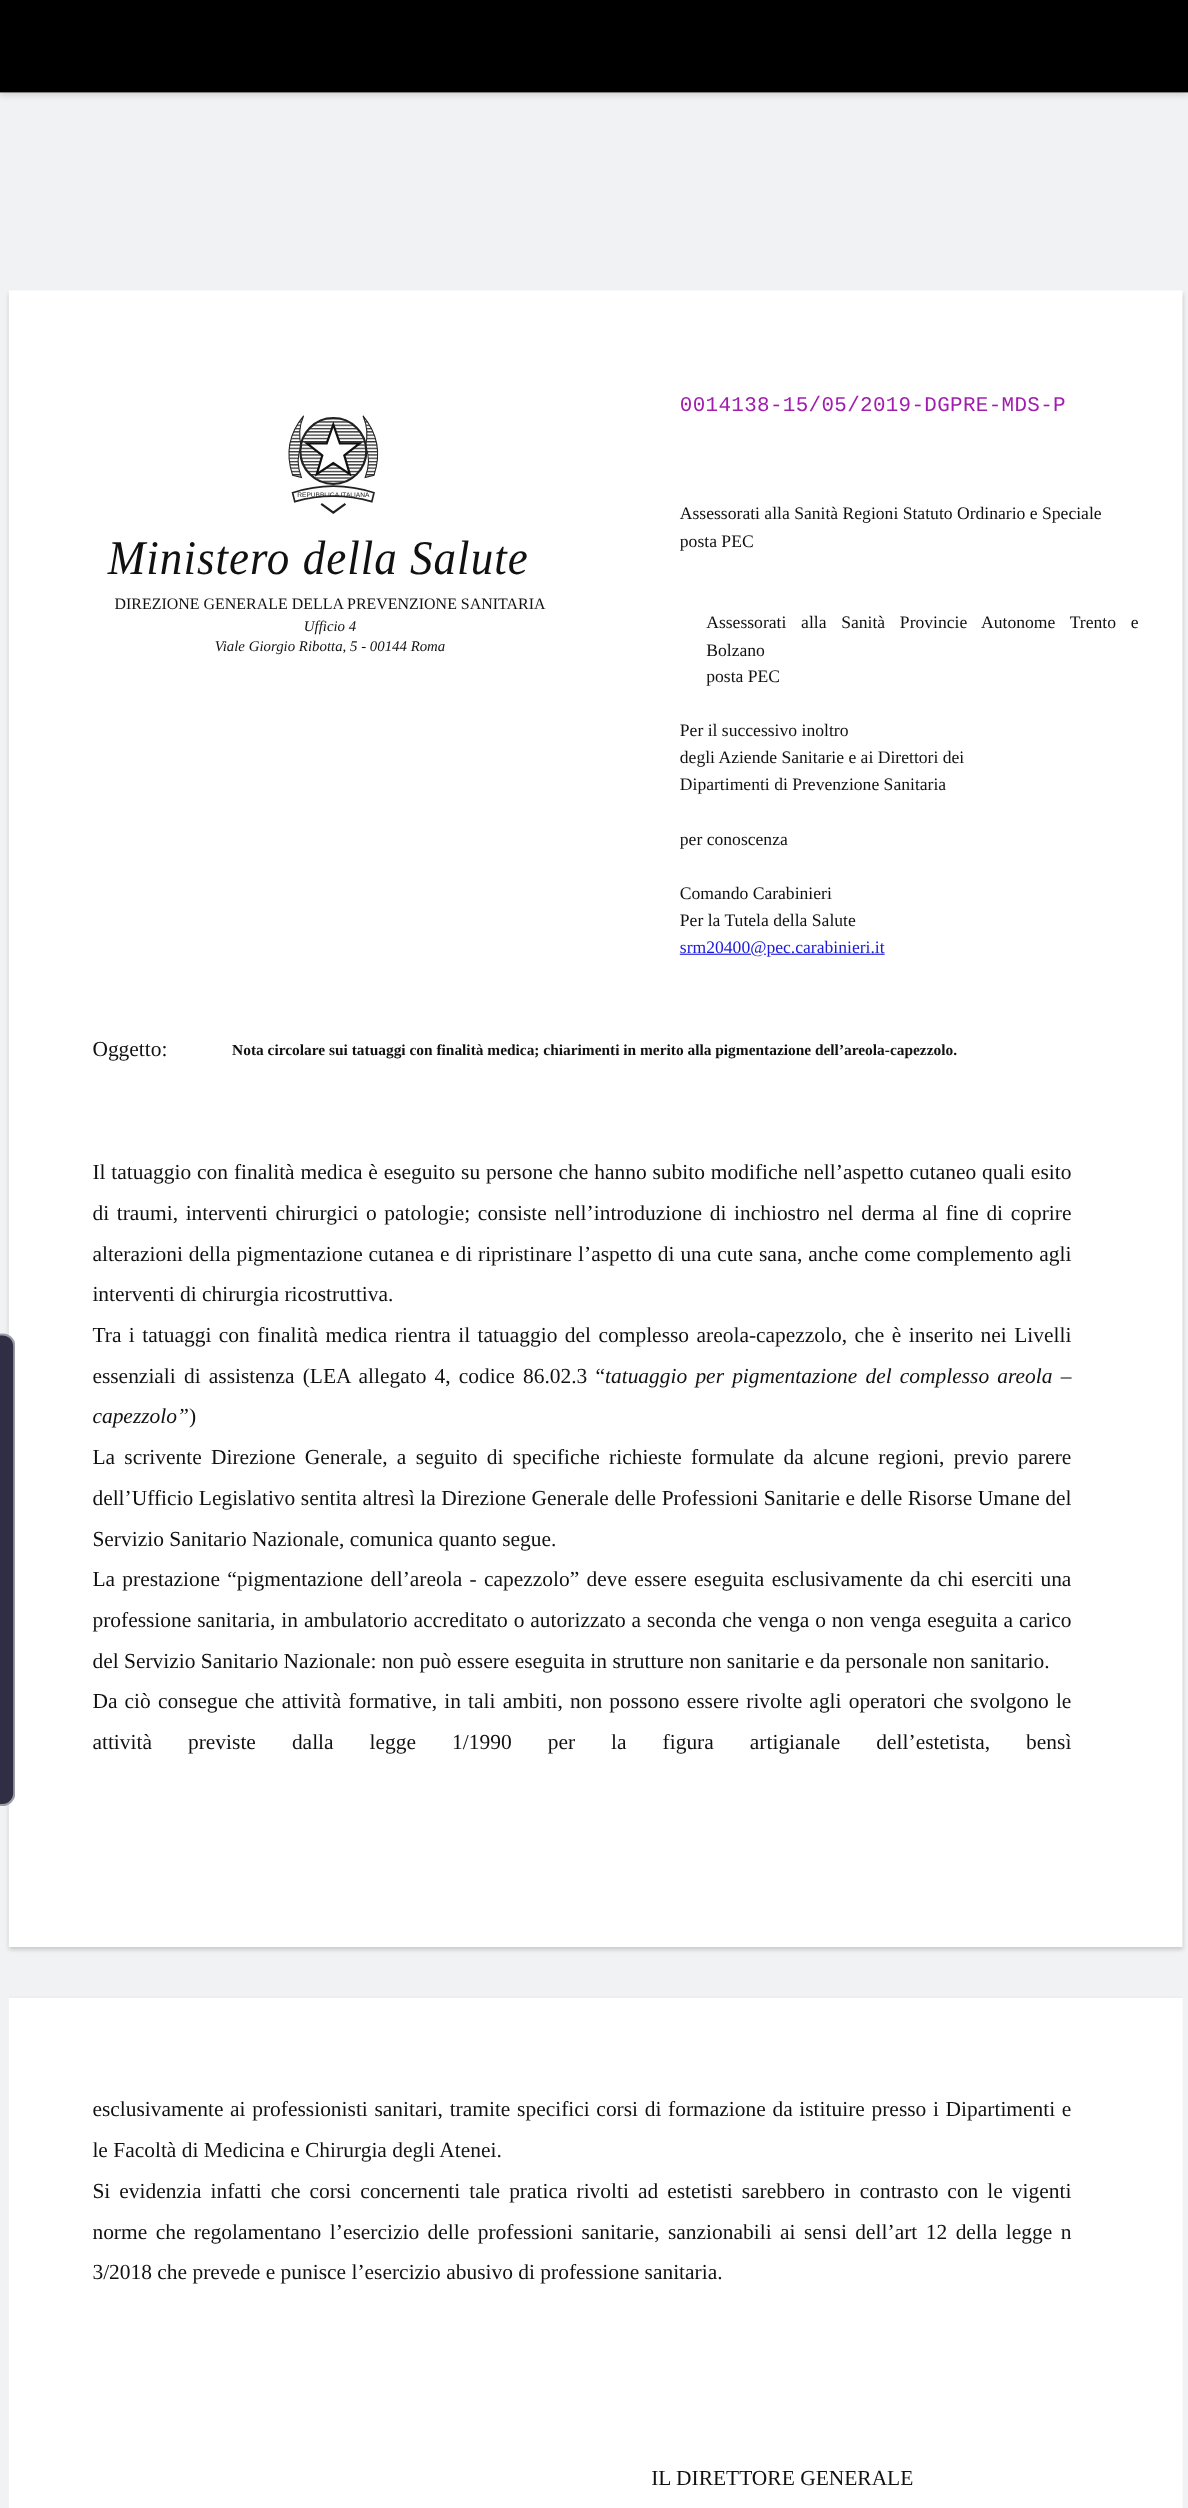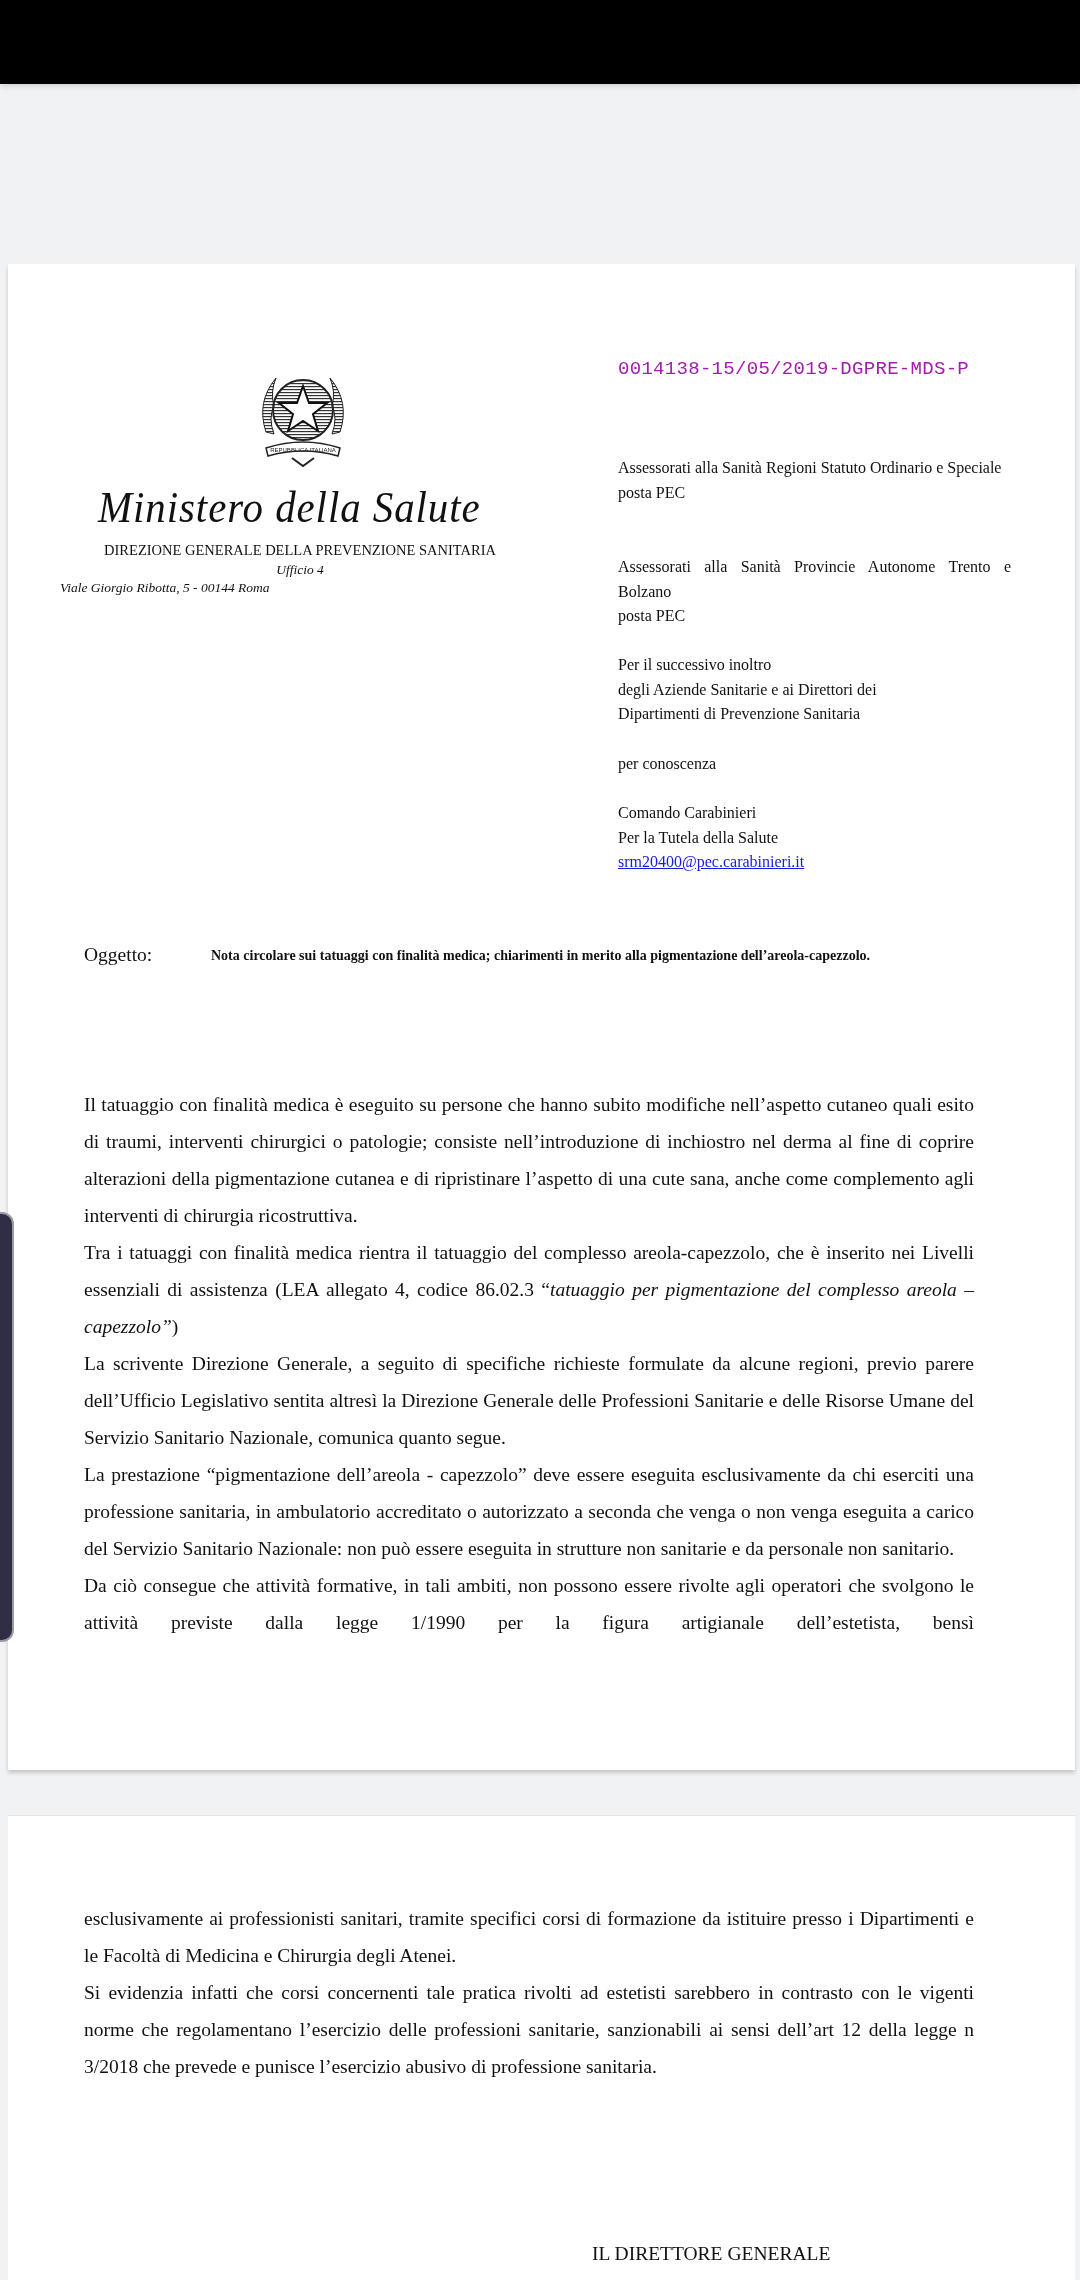--- a/index.html
+++ b/index.html
@@ -15,34 +15,34 @@
   .scroll-handle {
     position:absolute; left:-6px; top:1212px; width:18px; height:426px;
     background:#2f2e45; border-radius:0 12px 12px 0;
     border:2px solid #9a9aa2; border-left:none;
   }
   .abs { position:absolute; }
   .emblem { left:248px; top:362px; width:110px; height:110px; }
   .ministry { left:98px; top:482px; width:400px; font-family:"Liberation Serif", serif; font-style:italic; font-size:44px; letter-spacing:1px; color:#111; white-space:nowrap; transform:scaleX(0.93); transform-origin:left top; }
   .dg { left:60px; top:542px; width:480px; text-align:center; font-size:14.5px; }
   .ufficio { left:60px; top:562px; width:480px; text-align:center; font-size:13.5px; font-style:italic; }
-  .viale { left:60px; top:580px; width:480px; text-align:left; font-size:13.5px; font-style:italic; }
+  .viale { left:60px; top:580px; width:480px; text-align:center; font-size:13.5px; font-style:italic; }
   .protocol { left:618px; top:358px; font-family:"Liberation Mono", monospace; font-size:19px; color:#a21caf; letter-spacing:0.3px; }
   .recip { left:618px; width:393px; font-size:16px; line-height:24.5px; }
   .justify { text-align:justify; text-align-last:left; }
   .r1 { top:456px; }
-  .r2 { top:555px; }
+  .r2 { top:555px;margin-left:24px; }
   .r3 { top:653px; }
   .r4 { top:752px; }
   .r5 { top:801px; }
   .link { color:#1a1adc; text-decoration:underline; }
   .subj-label { left:84px; top:944px; font-size:19.5px; }
   .subj-text { left:211px; top:944px; width:760px; font-size:14px; line-height:24.5px;font-weight:bold; }
   .body-text { left:84px; width:890px; font-size:19.5px; line-height:37px; text-align:justify; }
-  .b1 { top:1048px;margin-top:38px; }
+  .b1 { top:1048px; }
   .b2 { top:1900px; }
   .body-text p { margin:0; }
   .signature { left:592px; top:2243px; font-size:19.5px; }
   .emblem svg { width:100%; height:100%; }
 </style>
 </head>
 <body>
 
 <div class="topbar"></div>
 

